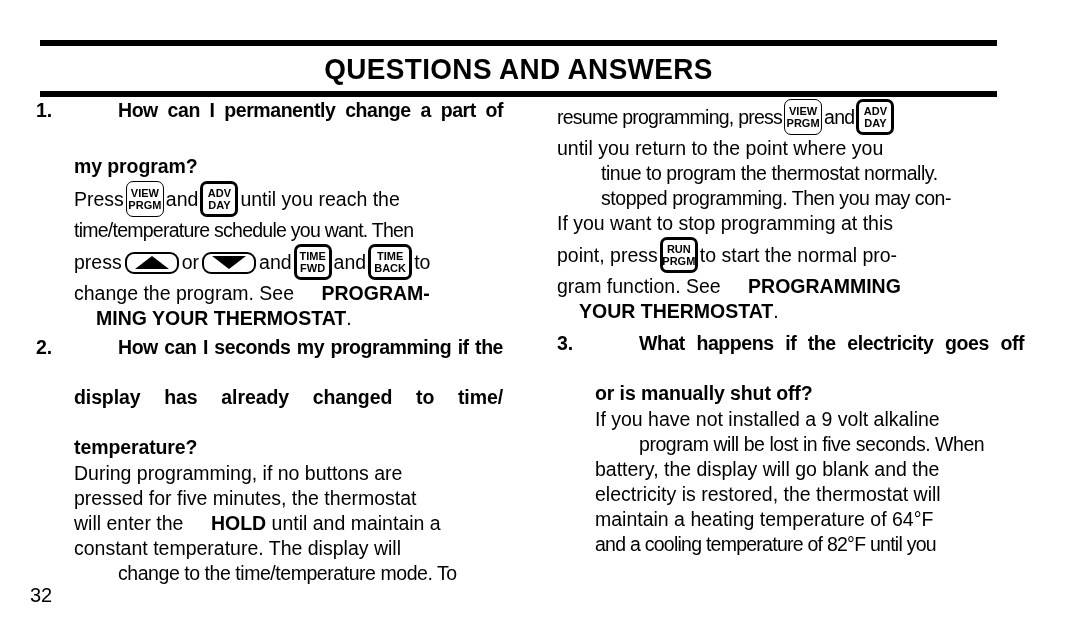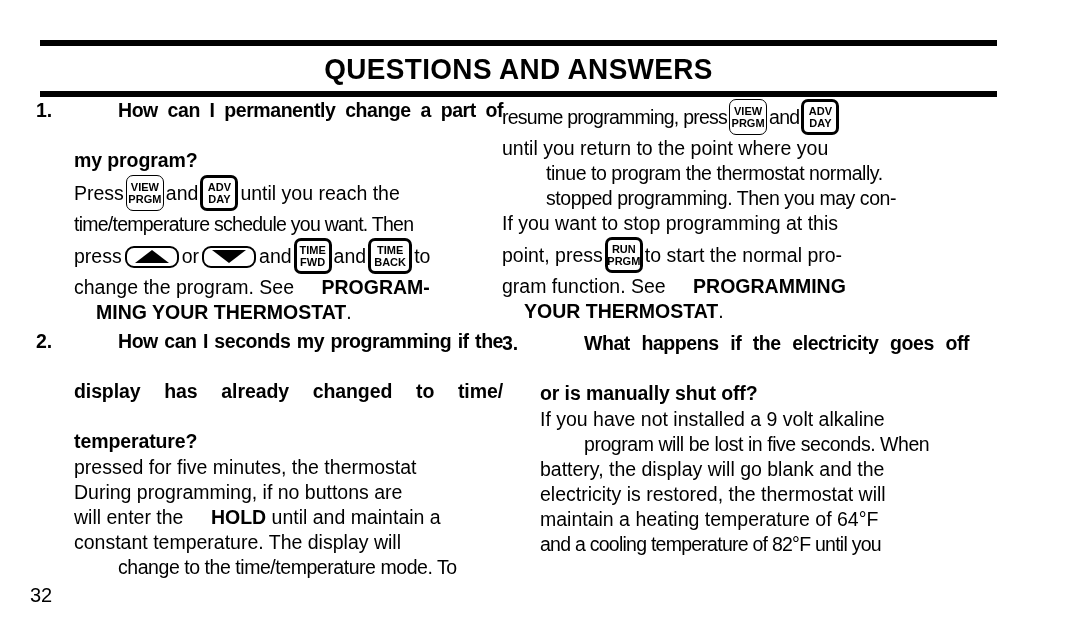--- a/index.html
+++ b/index.html
@@ -54,21 +54,21 @@
     top: 98px;
     width: 1080px;
     height: 500px;
   }
   .col {
     position: absolute;
     top: 0;
     width: 467px;
   }
   .col-left  { left: 36px; }
-  .col-right { left: 502px; }
+  .col-right { left: 557px; }
 
   
   .qa { margin-bottom: 2px; }
 
   .q-row {
     display: flex;
     align-items: flex-start;
   }
   .q-num {
     font-weight: bold;
@@ -201,21 +201,21 @@
 
   <div class="columns">
 
     <div class="col col-left">
 
       <div class="qa">
         <div class="q-row">
           <div class="q-num">1.</div>
           <div class="q-text">
             <span class="jl tight">How can I permanently change a part of</span>
-            <span class="nojust" style="display:block;">my program?</span>
+            <span class="nojust" style="display:block;margin-top:6px;">my program?</span>
           </div>
         </div>
 
         <div class="answer">
           <span class="line tall"><span class="seg">Press</span><span class="key">
                 <span class="kl">VIEW</span>
                 <span class="kl">PRGM</span>
               </span><span class="seg">and</span><span class="key thick">
                 <span class="kl">ADV</span>
                 <span class="kl">DAY</span>
@@ -245,22 +245,22 @@
         <div class="q-row">
           <div class="q-num">2.</div>
           <div class="q-text">
             <span class="jl tight">How can I seconds my programming if the</span>
             <span class="jl">display has already changed to time/</span>
             <span style="display:block;">temperature?</span>
           </div>
         </div>
 
         <div class="answer">
+          <span class="line">During programming, if no buttons are</span>
           <span class="line">pressed for five minutes, the thermostat</span>
-          <span class="line">During programming, if no buttons are</span>
           <span class="line"><span class="seg">will enter the </span><b class="seg">HOLD</b><span class="seg"> until and maintain a</span></span>
           <span class="line">constant temperature. The display will</span>
           <span class="line last tight">change to the time/temperature mode. To</span>
         </div>
       </div>
 
     </div>
 
     <div class="col col-right">
 

